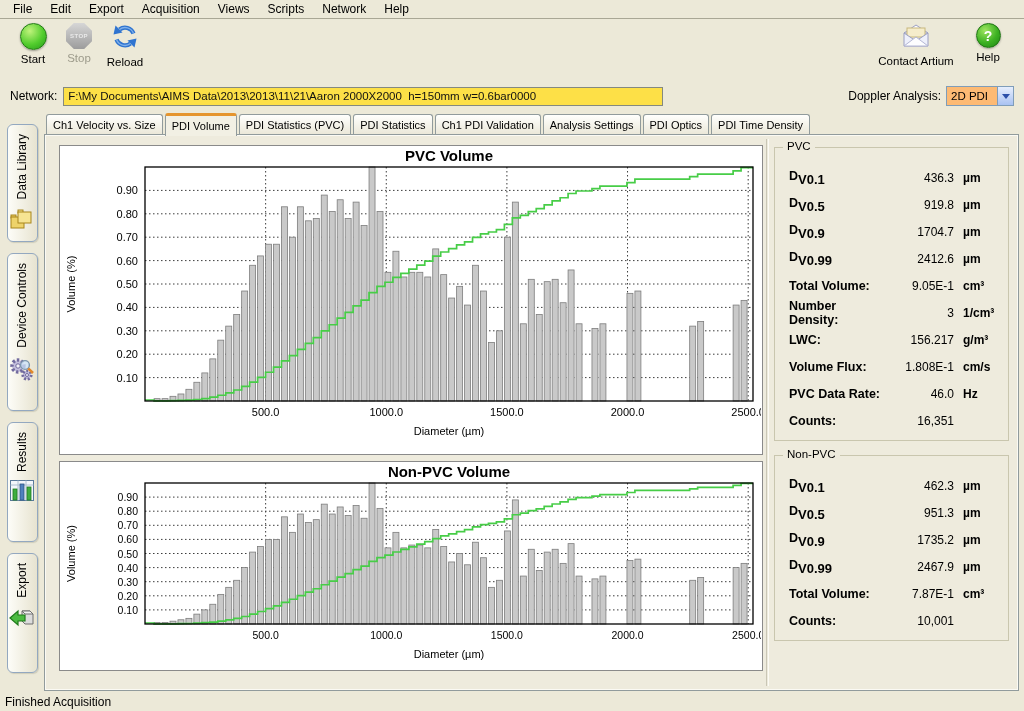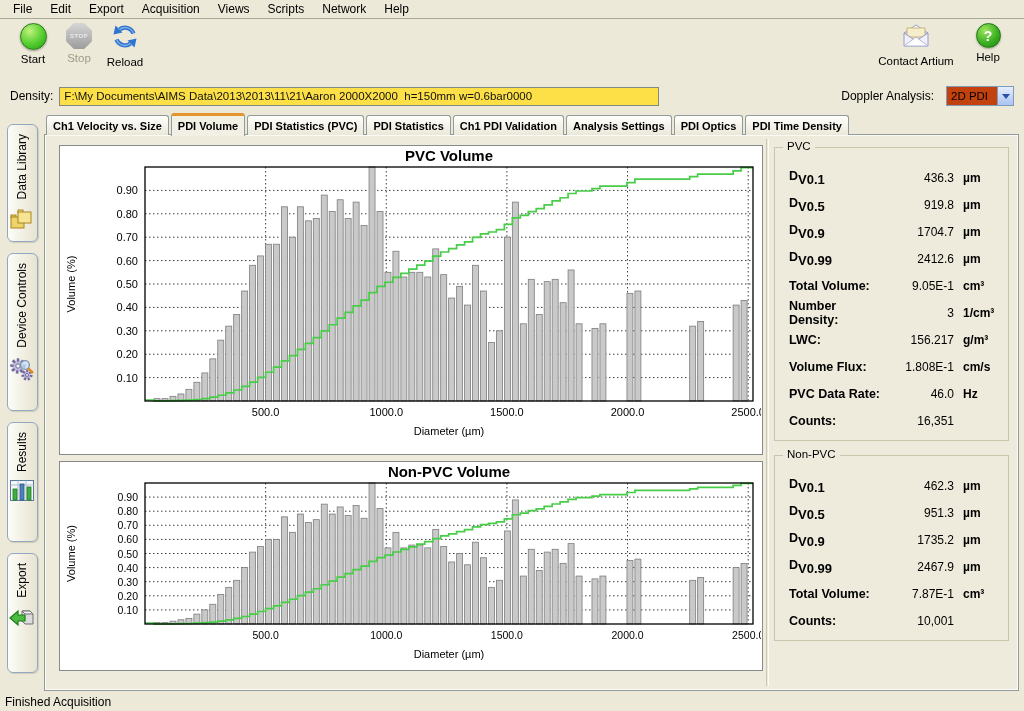--- a/index.html
+++ b/index.html
@@ -33,43 +33,43 @@
   .help-icon { width:25px; height:25px; border-radius:50%;
     background:radial-gradient(circle at 35% 28%, #9fe560, #3cb122 55%, #1d8512);
     border:1px solid #1c7410; color:#fff; font-weight:bold; font-size:14px;
     display:flex; align-items:center; justify-content:center; box-shadow:0 1px 2px rgba(0,0,0,.3); }
 
   
   .location-row { height:28px; display:flex; align-items:center; padding:0 10px; gap:6px; }
   .location-input { width:600px; height:19px; border:1px solid #84897f;
     background:#fde047; font-family:"Liberation Sans",sans-serif; font-size:11.5px;
     padding:1px 4px; color:#111; white-space:pre; }
-  .doppler-wrap { margin-left:auto; display:flex; align-items:center; gap:12px;justify-content:flex-end; }
-  .select-box { width:68px; height:20px; border:1px solid #7f9db9; background:#c2410c;
+  .doppler-wrap { margin-left:auto; display:flex; align-items:center; gap:5px;justify-content:flex-end; }
+  .select-box { width:68px; height:20px; border:1px solid #7f9db9; background:#fdba74;
     display:flex; align-items:center; position:relative; font-size:11.5px; }
   .select-value { padding-left:4px; flex:1; }
   .select-arrow-btn { width:16px; height:100%; border-left:1px solid #7f9db9;
     background:linear-gradient(#e6eefd,#a9c2f2); display:flex; align-items:center; justify-content:center; }
   .select-arrow-btn i { width:0; height:0; border-left:4px solid transparent;
     border-right:4px solid transparent; border-top:5px solid #2b4fa8; }
 
   
   .main { position:absolute; left:0; right:0; top:112px; bottom:20px; display:flex; }
   .sidebar { width:44px; display:flex; flex-direction:column; align-items:center; padding-top:12px; gap:11px; }
   .side-btn { width:31px; border:1px solid #93a8c0; border-radius:6px;
     background:linear-gradient(90deg,#fdfdf8,#e7e3d0);
     display:flex; flex-direction:column; align-items:center; padding:9px 0 6px; cursor:default;
     box-shadow:1px 1px 1px rgba(120,120,100,.25); }
   .side-btn .vtext { writing-mode:vertical-rl; transform:rotate(180deg); font-size:12px; }
   .side-btn .s-icon { margin-top:8px; }
   .h118{height:118px} .h158{height:158px} .h120{height:120px}
 
   .content { flex:1; margin-right:5px; position:relative; }
   
-  .tabbar { height:23px; display:flex; align-items:flex-end; padding-left:2px; position:relative; z-index:2;font-weight:bold; }
+  .tabbar { height:23px; display:flex; align-items:center; padding-left:2px; position:relative; z-index:2; }
   .tab { padding:4px 6px 3px; border:1px solid #919b9c; border-bottom:none;
     border-radius:3px 3px 0 0; background:linear-gradient(#fffffd,#ebe8d9);
     font-size:11px; margin-right:2px; white-space:nowrap; cursor:default; }
   .tab.active { background:#f2f0e4; border-top:3px solid #e5952e; padding-top:4px;
     padding-bottom:4px; margin-bottom:-1px; }
   .panel-body { position:absolute; top:22px; left:0; right:0; bottom:0;
     border:1px solid #919b9c; background:#eeebdd;
     box-shadow:inset 1px 1px 0 #fbfaf4, inset -1px -1px 0 #fbfaf4; }
 
   .charts-col { position:absolute; left:14px; top:10px; width:704px; }
@@ -145,21 +145,21 @@
     <div class="tool-btn" style="width:36px">
       <div class="help-icon">
           <span>?</span>
         </div>
       <span class="tool-label">Help</span>
     </div>
   </div>
 </div>
 
 <div class="location-row">
-  <span>Density:</span>
+  <span>Network:</span>
   <input class="location-input" readonly="" value="F:\My Documents\AIMS Data\2013\2013\11\21\Aaron 2000X2000  h=150mm w=0.6bar0000" style="">
   <div class="doppler-wrap">
     <span>Doppler Analysis:</span>
     <div class="select-box">
       <span class="select-value">2D PDI</span>
       <span class="select-arrow-btn">
           <i></i>
         </span>
     </div>
   </div>

